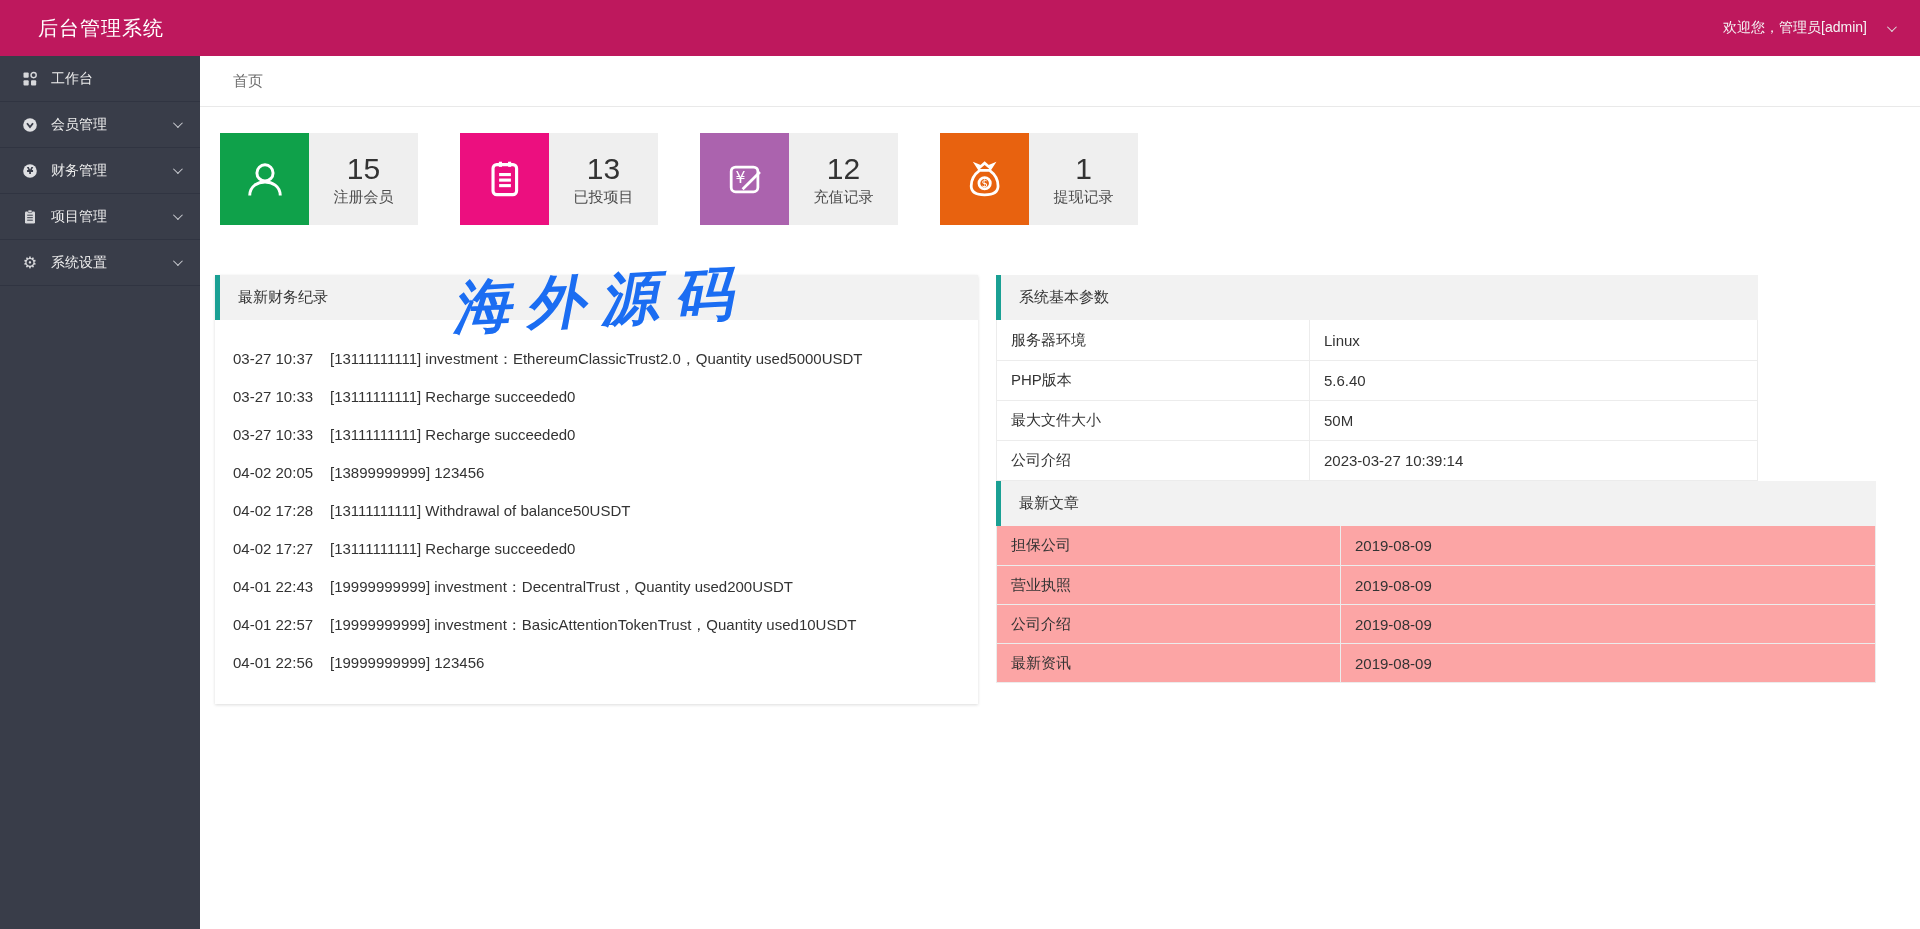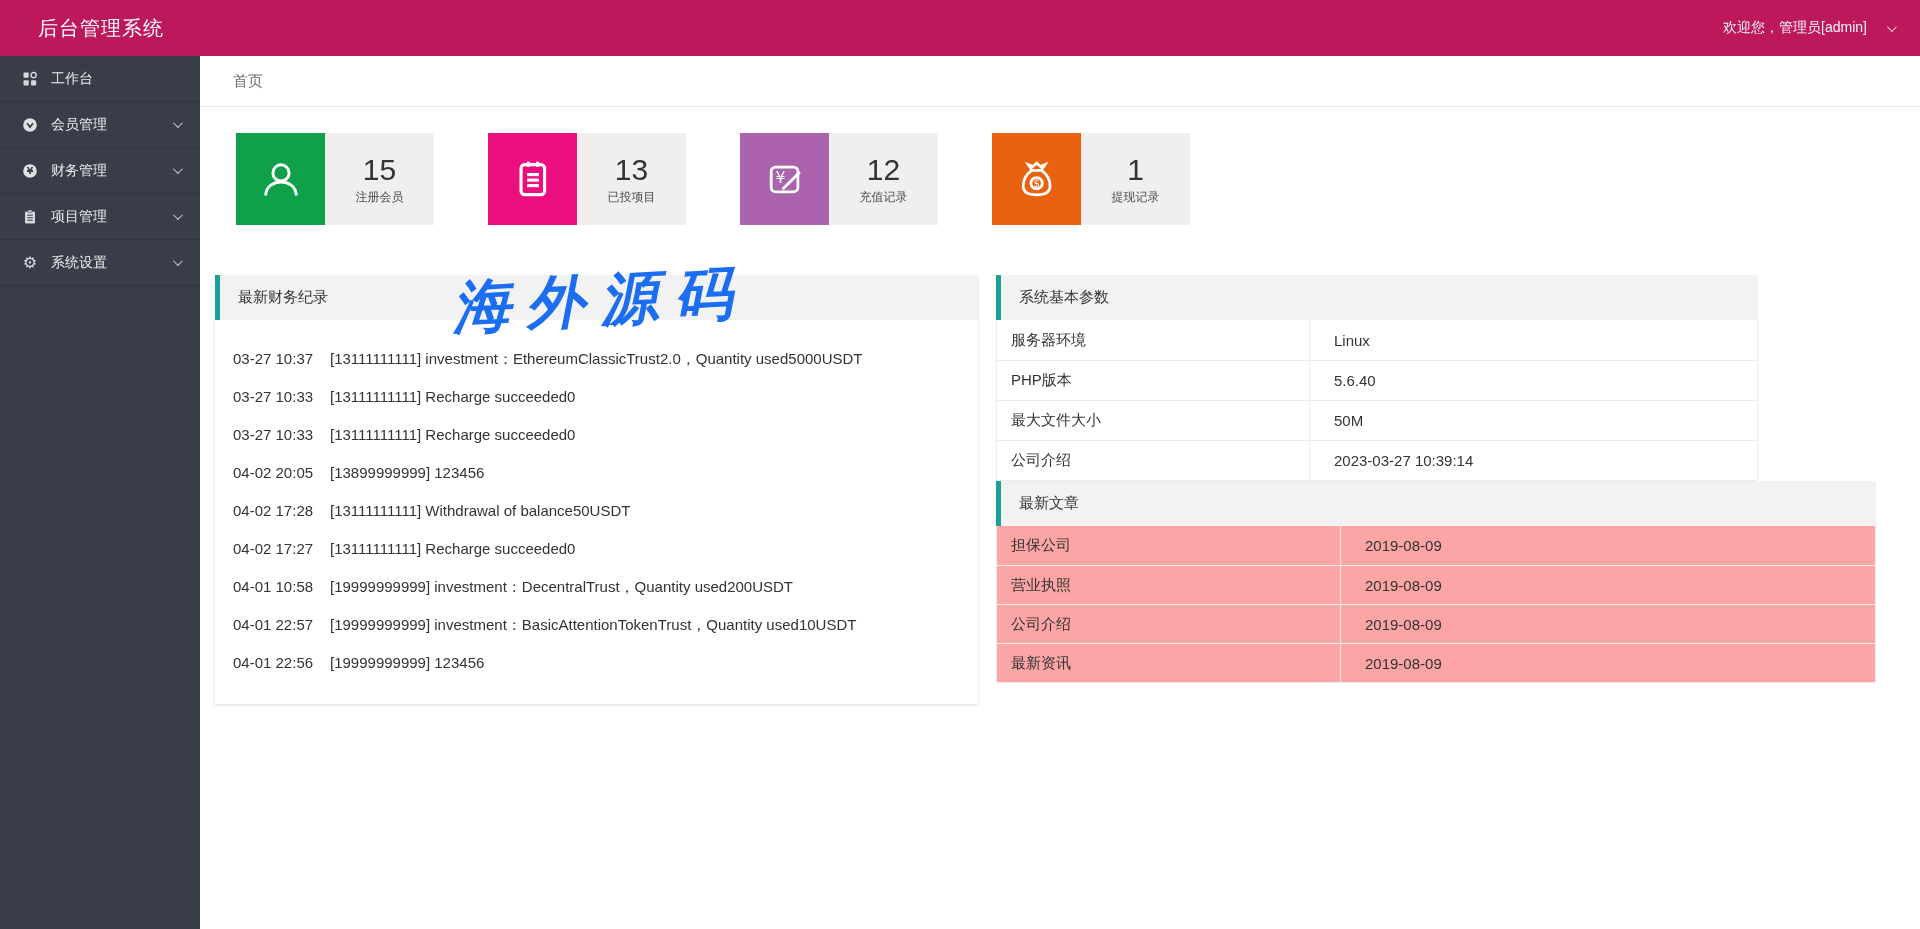--- a/index.html
+++ b/index.html
@@ -44,29 +44,29 @@
 
   
   .breadcrumb {
     position:absolute; top:56px; left:200px; width:1720px; height:51px;
     background:#ffffff; border-bottom:1px solid #e9e9e9;
     display:flex; align-items:center; padding-left:33px;
     color:#6f6f6f; font-size:15px;
   }
 
   
-  .cards { position:absolute; top:133px; left:236px; display:flex; gap:54px;text-align:right; }
+  .cards { position:absolute; top:133px; left:220px; display:flex; gap:42px;text-align:right; }
   .card { width:198px; height:92px; display:flex; cursor:pointer; }
   .card-icon { width:89px; height:92px; display:flex; align-items:center; justify-content:center; flex-shrink:0; }
   .card-body {
     flex:1; background:#efefef; display:flex; flex-direction:column;
     align-items:center; justify-content:center;
   }
   .card-num { font-size:30px; color:#333333; line-height:1.1; }
-  .card-label { font-size:12px; color:#4d4d4d; margin-top:3px; }
+  .card-label { font-size:15px; color:#4d4d4d; margin-top:3px; }
 
   
   .panel-head {
     height:45px; background:#f2f2f2; border-left:5px solid #1aa094;
     display:flex; align-items:center; padding-left:18px;
     font-size:15px; color:#333333;
   }
   .panel-left {
     position:absolute; left:215px; top:275px; width:763px; height:429px;
     background:#ffffff; box-shadow:0 1px 3px rgba(0,0,0,0.14);
@@ -79,21 +79,21 @@
   .panel-right-a { position:absolute; left:996px; top:275px; width:762px; background:#ffffff; }
   .panel-right-b { position:absolute; left:996px; top:481px; width:880px; background:#fca5a5; }
   .tbl { border:1px solid #ececec; border-top:none; }
   .trow { display:flex; align-items:center; border-top:1px solid #ececec; font-size:15px; color:#333333; }
   .trow:first-child { border-top:none; }
   .trow-sys { height:40px; }
   .trow-art { height:39px; }
   .tcell-l { padding-left:14px; }
   .sys .tcell-l { width:312px; flex-shrink:0; }
   .art .tcell-l { width:343px; flex-shrink:0; }
-  .tcell-r { flex:1; border-left:1px solid #ececec; padding-left:24px; align-self:stretch; display:flex; align-items:center; }
+  .tcell-r { flex:1; border-left:1px solid #ececec; padding-left:14px; align-self:stretch; display:flex; align-items:center; }
 
   
   .watermark {
     position:absolute; left:452px; top:262px; z-index:5;
     font-family:"DejaVu Serif","Liberation Serif",serif;
     font-size:58px; font-weight:bold; font-style:italic;
     letter-spacing:16px; color:#1b6df2;
     transform:rotate(-3deg); pointer-events:none; white-space:nowrap;
   }
 
@@ -264,21 +264,21 @@
       </div>
       <div class="record">
         <span class="time">04-02 17:28</span>
         <span class="msg">[13111111111] Withdrawal of balance50USDT</span>
       </div>
       <div class="record">
         <span class="time">04-02 17:27</span>
         <span class="msg">[13111111111] Recharge succeeded0</span>
       </div>
       <div class="record">
-        <span class="time">04-01 10:58</span>
+        <span class="time">04-01 22:43</span>
         <span class="msg">[19999999999] investment：DecentralTrust，Quantity used200USDT</span>
       </div>
       <div class="record">
         <span class="time">04-01 22:57</span>
         <span class="msg">[19999999999] investment：BasicAttentionTokenTrust，Quantity used10USDT</span>
       </div>
       <div class="record">
         <span class="time">04-01 22:56</span>
         <span class="msg">[19999999999] 123456</span>
       </div>

